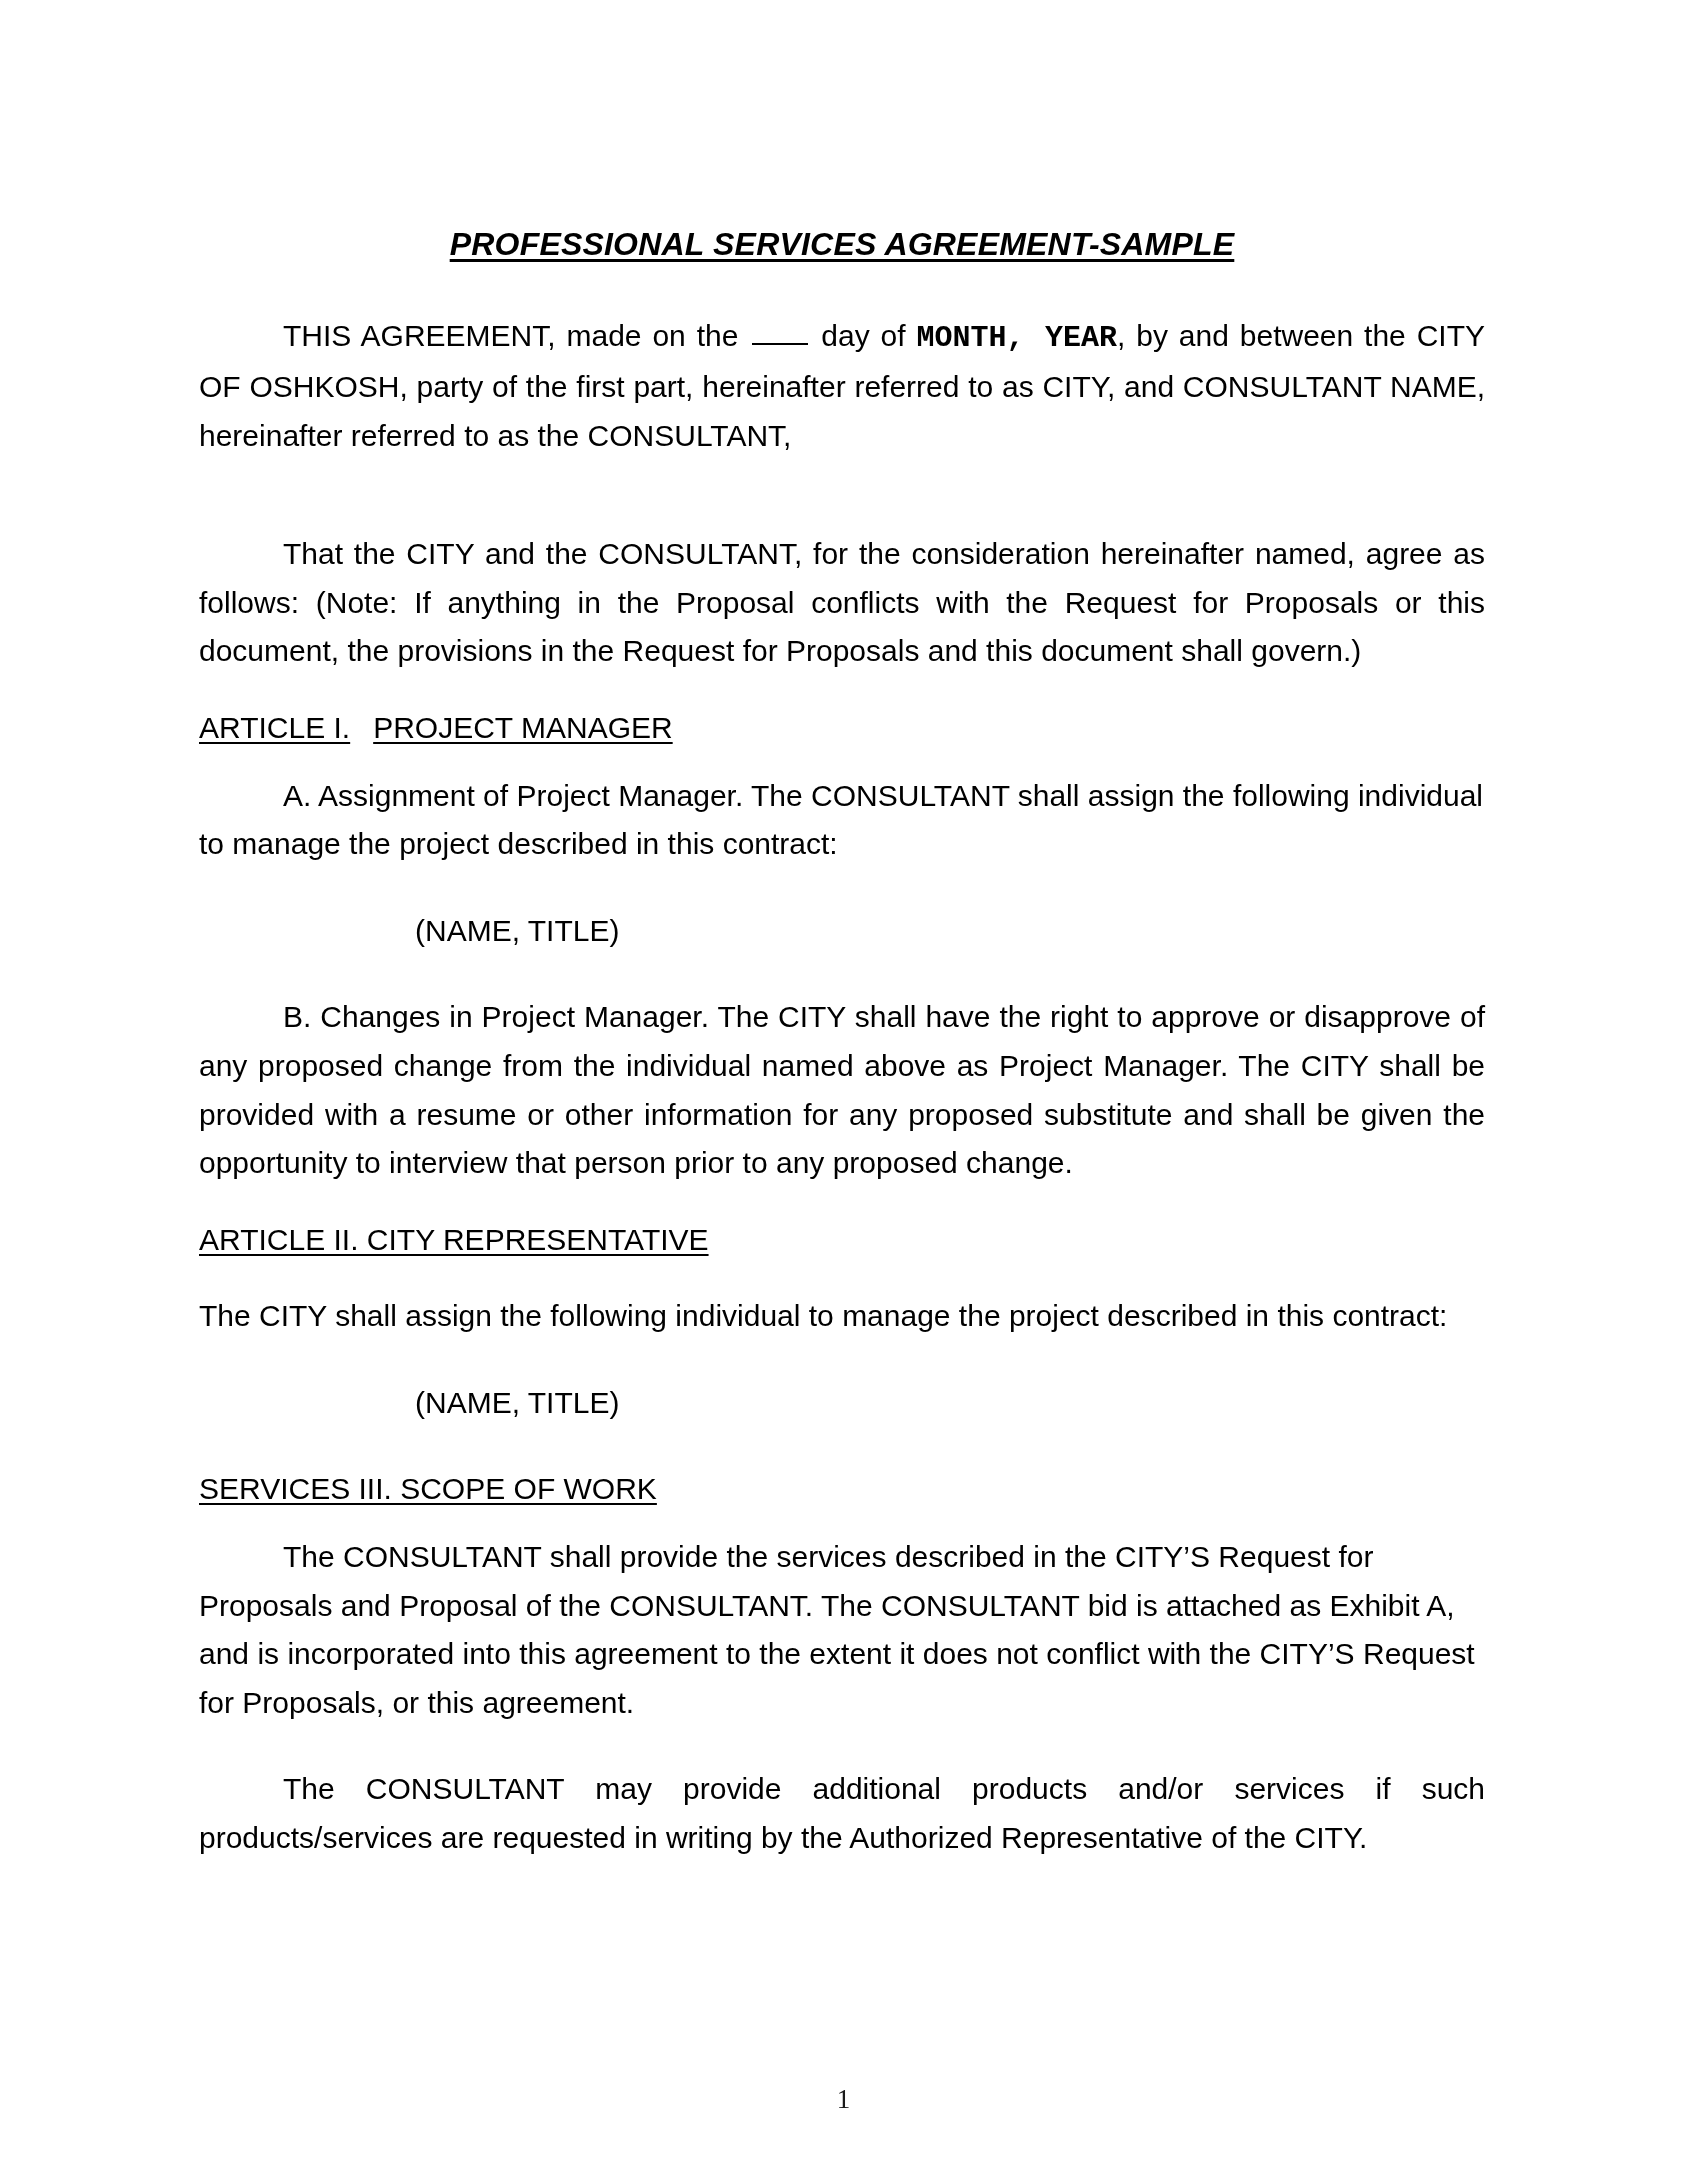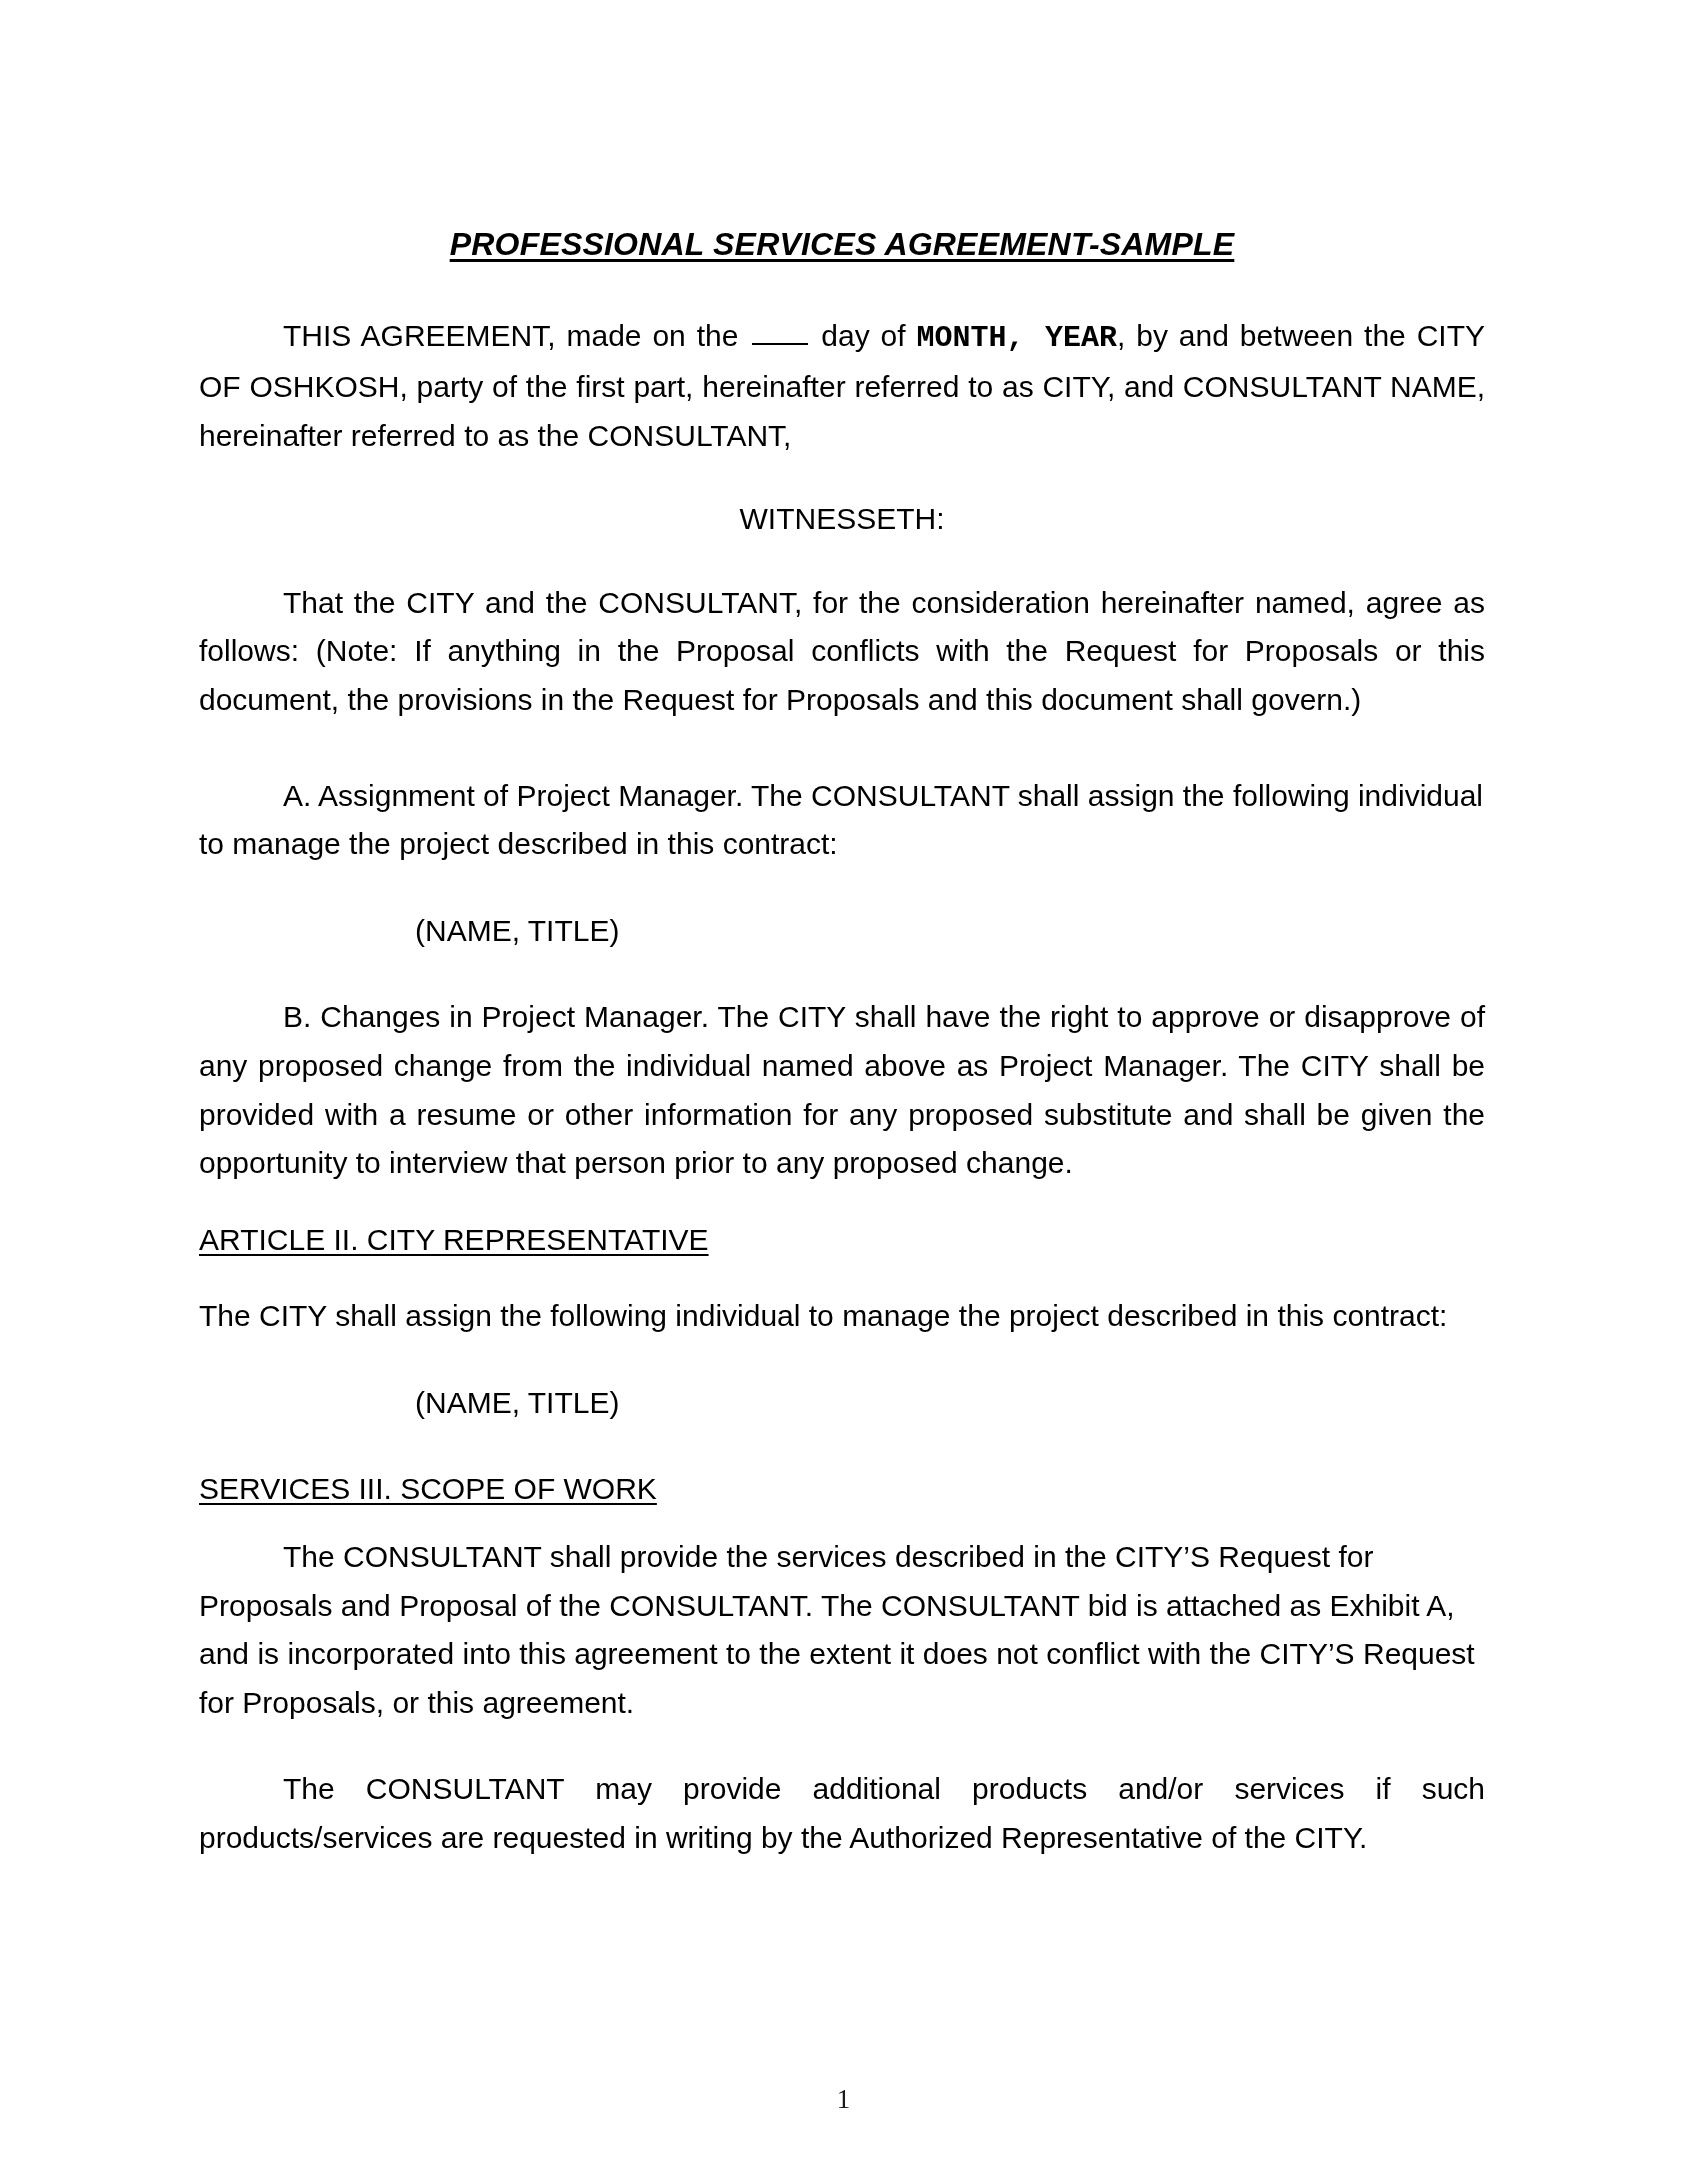--- a/index.html
+++ b/index.html
@@ -126,28 +126,28 @@
   <div class="content">
 
     <h1 class="doc-title"><span class="u">PROFESSIONAL SERVICES AGREEMENT-SAMPLE</span></h1>
 
     <div class="gap-lg"></div>
 
     <p class="body"><span class="indent"></span><span>THIS AGREEMENT, made on the</span> <span class="blank-line"></span> <span>day of</span> <b class="strong">MONTH, YEAR</b><span>, by and between the CITY OF OSHKOSH, party of the first part, hereinafter referred to as CITY, and CONSULTANT NAME, hereinafter referred to as the CONSULTANT,</span></p>
 
     <div class="gap-md"></div>
 
-    <p class="centered-line">WITNESSETH:</p>
 
     <div class="gap-md"></div>
 
     <p class="body"><span class="indent"></span><span>That the CITY and the CONSULTANT, for the consideration hereinafter named, agree as follows: (Note: If anything in the Proposal conflicts with the Request for Proposals or this document, the provisions in the Request for Proposals and this document shall govern.)</span></p>
 
     <div class="gap-sm"></div>
 
+    <p class="article-heading"><span class="seg">ARTICLE I.</span><span class="tabgap"></span><span class="seg">PROJECT MANAGER</span></p>
 
     <div class="gap-xs"></div>
 
     <p class="body left"><span class="indent"></span><span>A. Assignment of Project Manager. The CONSULTANT shall assign the following individual to manage the project described in this contract:</span></p>
 
     <div class="gap-sm"></div>
 
     <p class="tab-center">(NAME, TITLE)</p>
 
     <div class="gap-sm"></div>

